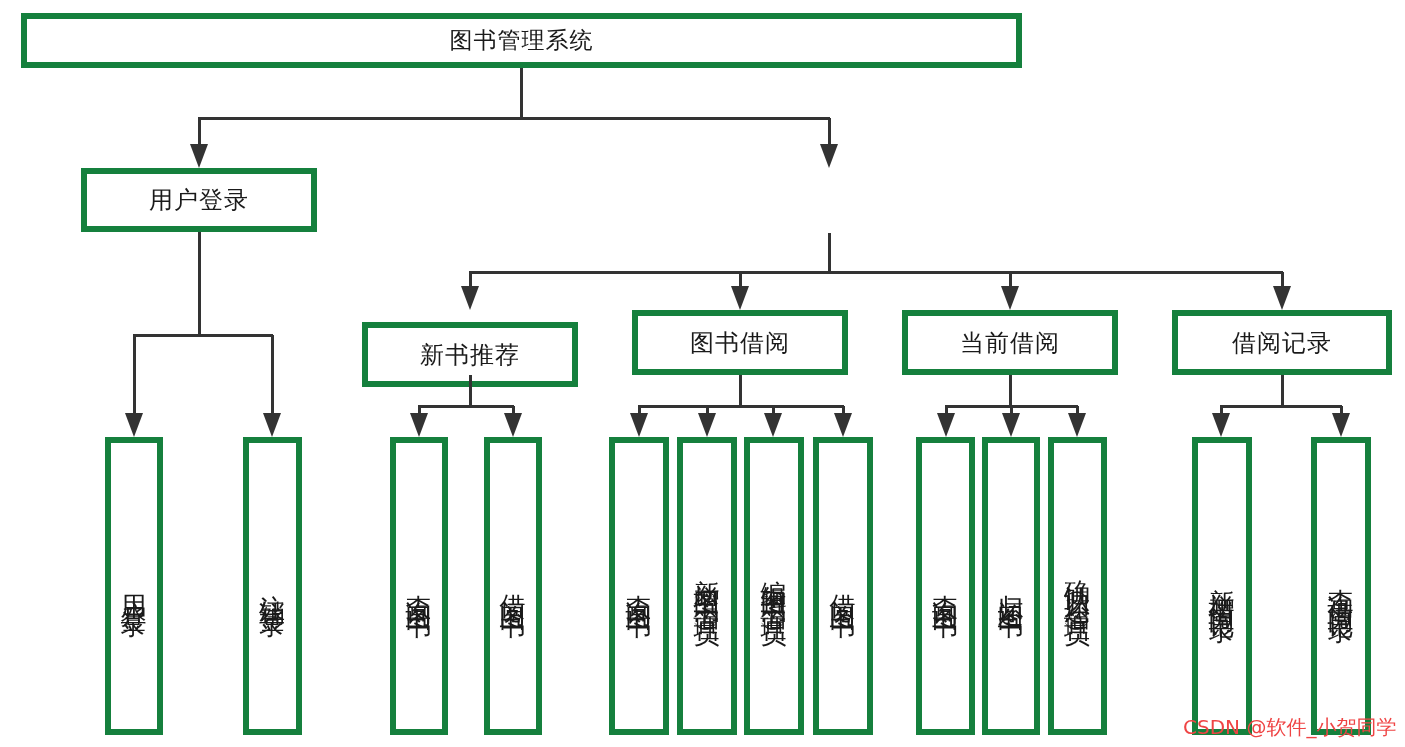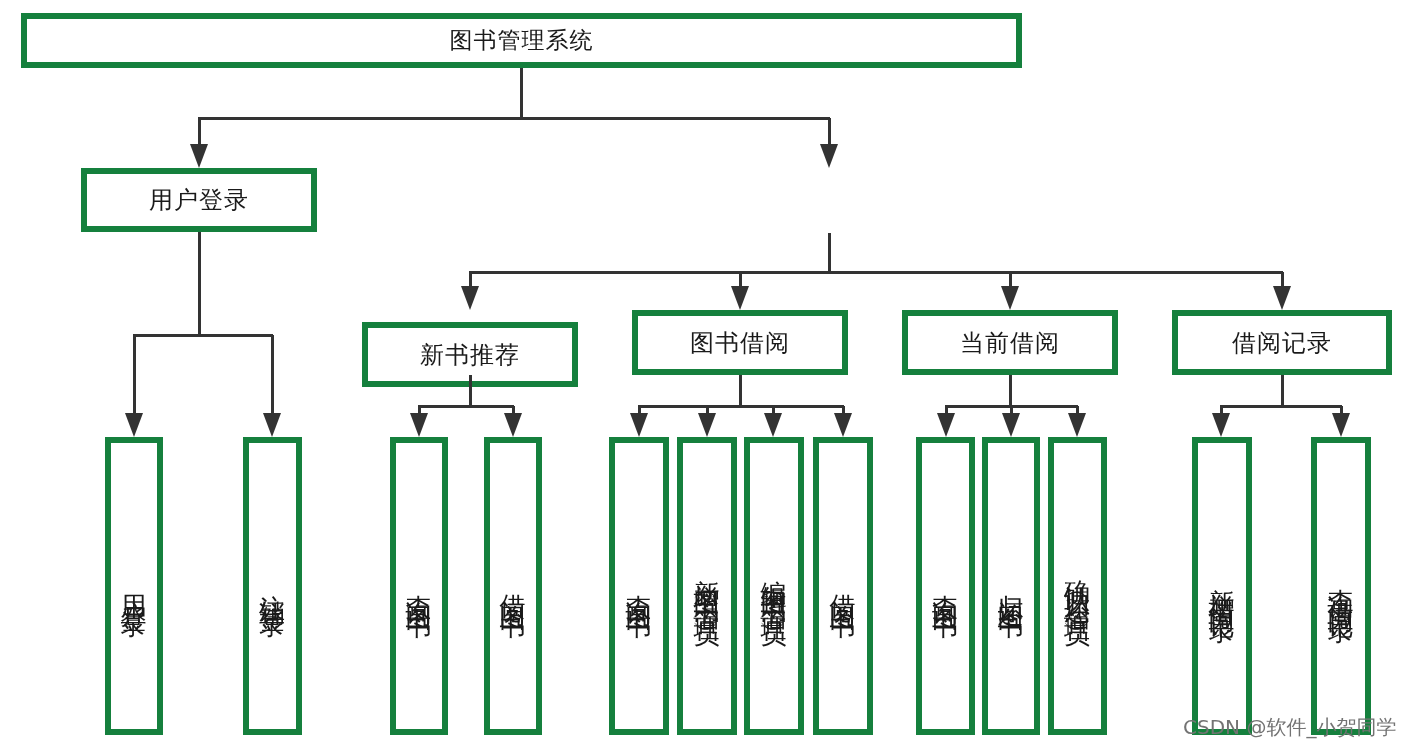--- a/index.html
+++ b/index.html
@@ -35,21 +35,21 @@
     position:absolute;
     width:0;height:0;
     border-left:9px solid transparent;
     border-right:9px solid transparent;
     border-top:24px solid #333333;
   }
   .watermark{
     position:absolute;
     left:1183px;top:714px;
     font-size:20px;
-    color:#737373;
+    color:#ef4444;
     white-space:nowrap;
     z-index:5;
   }
 </style>
 </head>
 <body>
 
 <div id="stage">
 
   <div class="box" style="left:21px;top:13px;width:1001px;height:55px">

